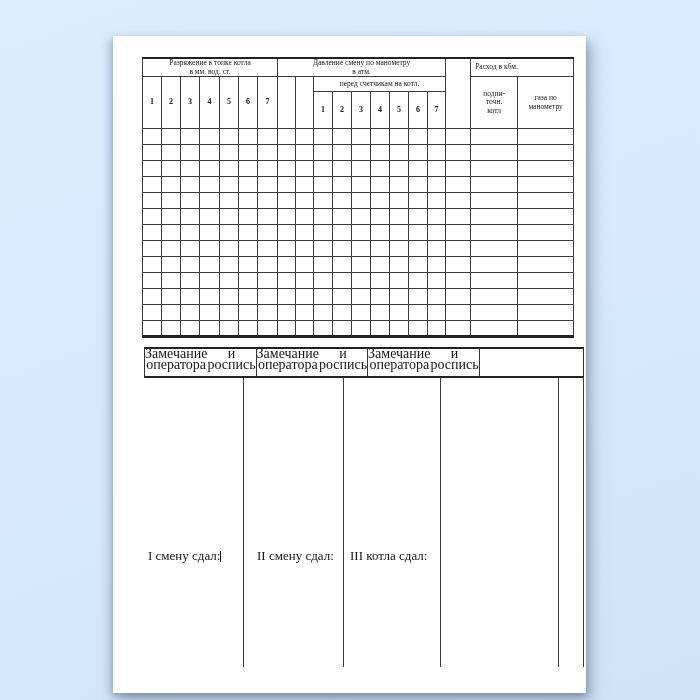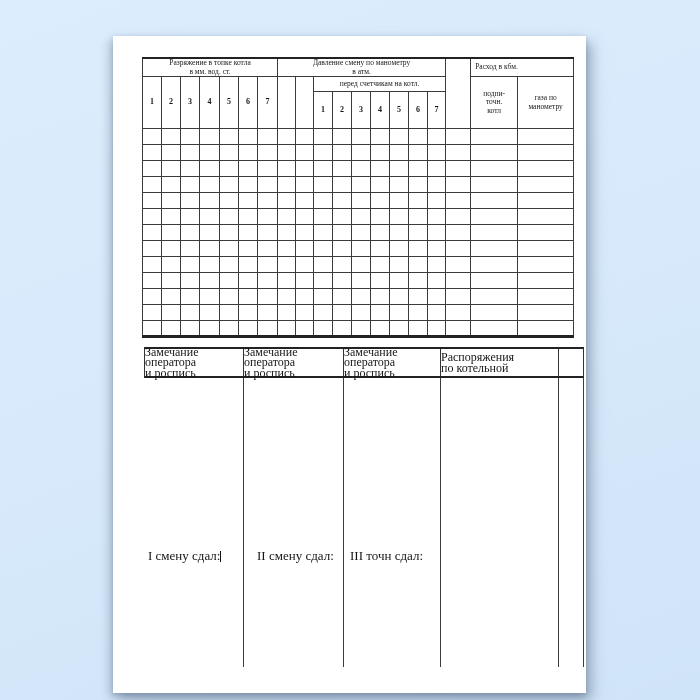--- a/index.html
+++ b/index.html
@@ -35,22 +35,22 @@
   .l2{display:block;}
   
   .remarks-header{
     position:absolute;left:31px;top:311px;width:440px;height:31px;
     display:flex;box-sizing:border-box;
     border:1px solid #333;border-top:2.5px solid #222;border-bottom:2px solid #222;
     background:#fff;
   }
   .remarks-header .cell{
     box-sizing:border-box;border-right:1px solid #333;
-    display:flex;flex-direction:column;justify-content:center;
-    text-align:left;font-size:12px;line-height:10.5px;color:#161616;
+    display:flex;flex-direction:row;justify-content:center;
+    text-align:center;font-size:14px;line-height:10.5px;color:#161616;
   }
   .remarks-header .cell:last-child{border-right:none;}
   .vline{position:absolute;top:342px;height:289px;width:1px;background:#3b3b3b;}
   .shift-note{position:absolute;top:514px;font-size:13px;line-height:11px;color:#141414;white-space:nowrap;}
   .cursor{display:inline-block;width:1px;height:11px;background:#111;vertical-align:-2px;}
 </style>
 </head>
 <body>
 
 <div class="paper">
@@ -404,32 +404,28 @@
       <span>и роспись</span>
     </div>
     <div class="cell" style="flex:0 0 100px">
       <span>Замечание оператора</span>
       <span>и роспись</span>
     </div>
     <div class="cell" style="flex:0 0 97px">
       <span>Замечание оператора</span>
       <span>и роспись</span>
     </div>
-    <div class="cell" style="flex:0 0 118px">
-      <span>Распоряжения</span>
-      <span>по котельной</span>
-    </div>
     <div class="cell" style="flex:0 0 26px">
       <span></span>
     </div>
   </div>
 
   <div class="vline" style="left:130px"></div>
   <div class="vline" style="left:230px"></div>
   <div class="vline" style="left:327px"></div>
   <div class="vline" style="left:445px"></div>
   <div class="vline" style="left:470px"></div>
 
   <div class="shift-note" style="left:35px"><span>I смену сдал:</span><span class="cursor"></span></div>
   <div class="shift-note" style="left:144px">II смену сдал:</div>
-  <div class="shift-note" style="left:237px">III точн сдал:</div>
+  <div class="shift-note" style="left:237px">III котла сдал:</div>
 
 </div>
 
 </body></html>

